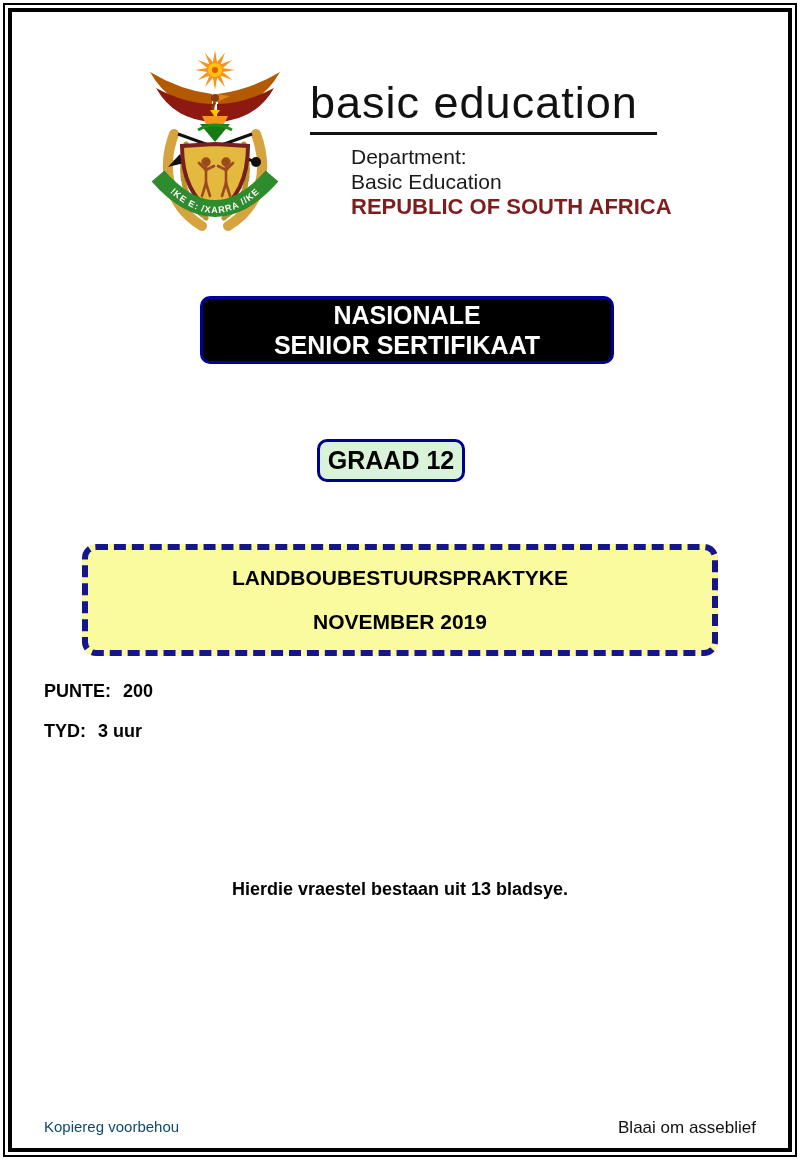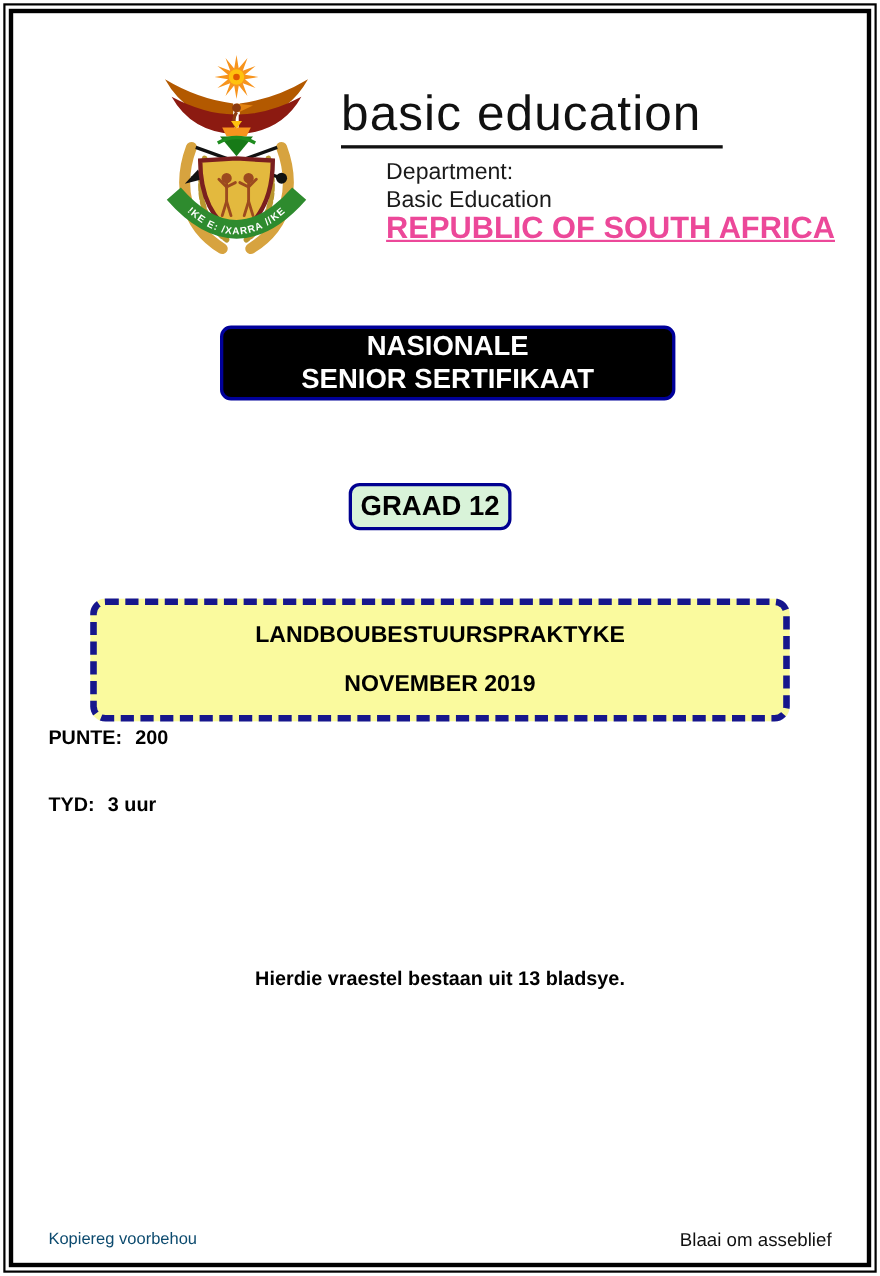--- a/index.html
+++ b/index.html
@@ -18,21 +18,21 @@
   
   .emblem{position:absolute;left:140px;top:46px;width:150px;height:190px;}
   .wordmark{
     position:absolute;left:310px;top:80px;
     font-family:"Liberation Sans", sans-serif;
     font-size:45px;font-weight:400;letter-spacing:1px;line-height:1;
     color:#111;
   }
   .wordmark-rule{position:absolute;left:310px;top:132px;width:347px;height:3px;background:#111;}
   .dept{position:absolute;left:310px;top:144px;font-size:21px;line-height:25px;color:#1a1a1a;margin-left:41px;}
-  .dept .l3{font-weight:bold;font-size:28px;color:#ec4899;text-decoration:underline;}
+  .dept .l3{font-weight:bold;font-size:22px;color:#7f1d1d;}
 
   
   .title-box{
     position:absolute;left:200px;top:296px;width:414px;height:68px;
     background:#000000;border:3px solid #00009a;border-radius:10px;
     display:flex;flex-direction:column;align-items:center;justify-content:center;
     color:#ffffff;font-weight:bold;font-size:25px;line-height:30px;text-align:center;
     box-sizing:border-box;
   }
 
@@ -48,21 +48,21 @@
   
   .subject-box{
     position:absolute;left:82px;top:544px;width:636px;height:112px;
     background:#fafa9e;border:6px dashed #16168c;border-radius:14px;
     display:flex;flex-direction:column;align-items:center;justify-content:center;
     gap:20px;
     font-weight:bold;font-size:21px;color:#000;text-align:center;
     box-sizing:border-box;
   }
 
-  .marks{position:absolute;left:44px;top:660px;font-weight:bold;font-size:18px;}
+  .marks{position:absolute;left:44px;top:681px;font-weight:bold;font-size:18px;}
   .time{position:absolute;left:44px;top:721px;font-weight:bold;font-size:18px;}
   .marks .val,.time .val{margin-left:12px;}
 
   .note{
     position:absolute;left:0;top:879px;width:800px;
     text-align:center;font-weight:bold;font-size:18px;
   }
 
   .footer-left{position:absolute;left:44px;top:1118px;font-size:15px;color:#0c4a6e;}
   .footer-right{position:absolute;right:44px;top:1118px;font-size:17px;color:#111;}

